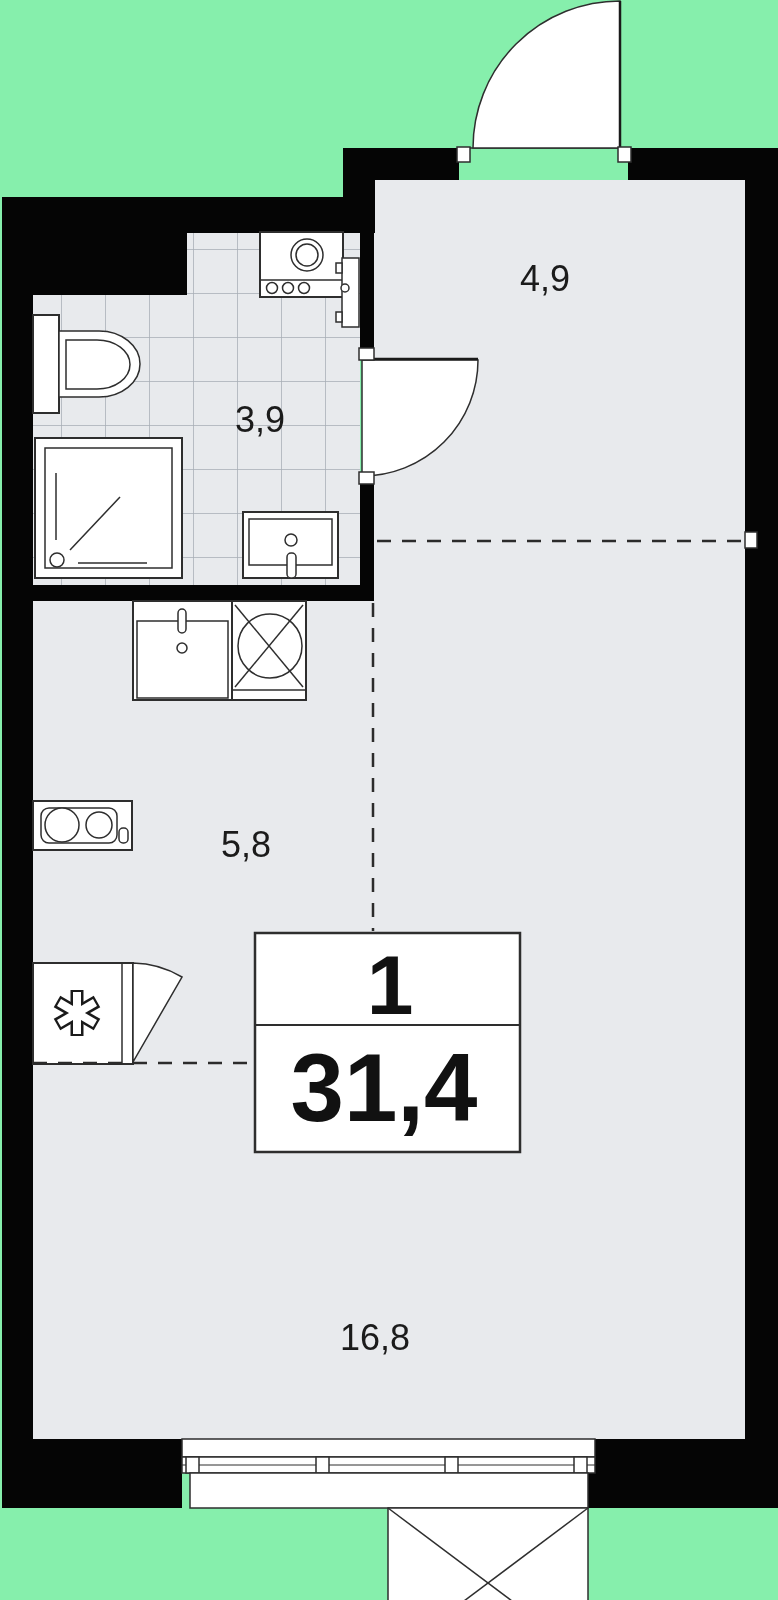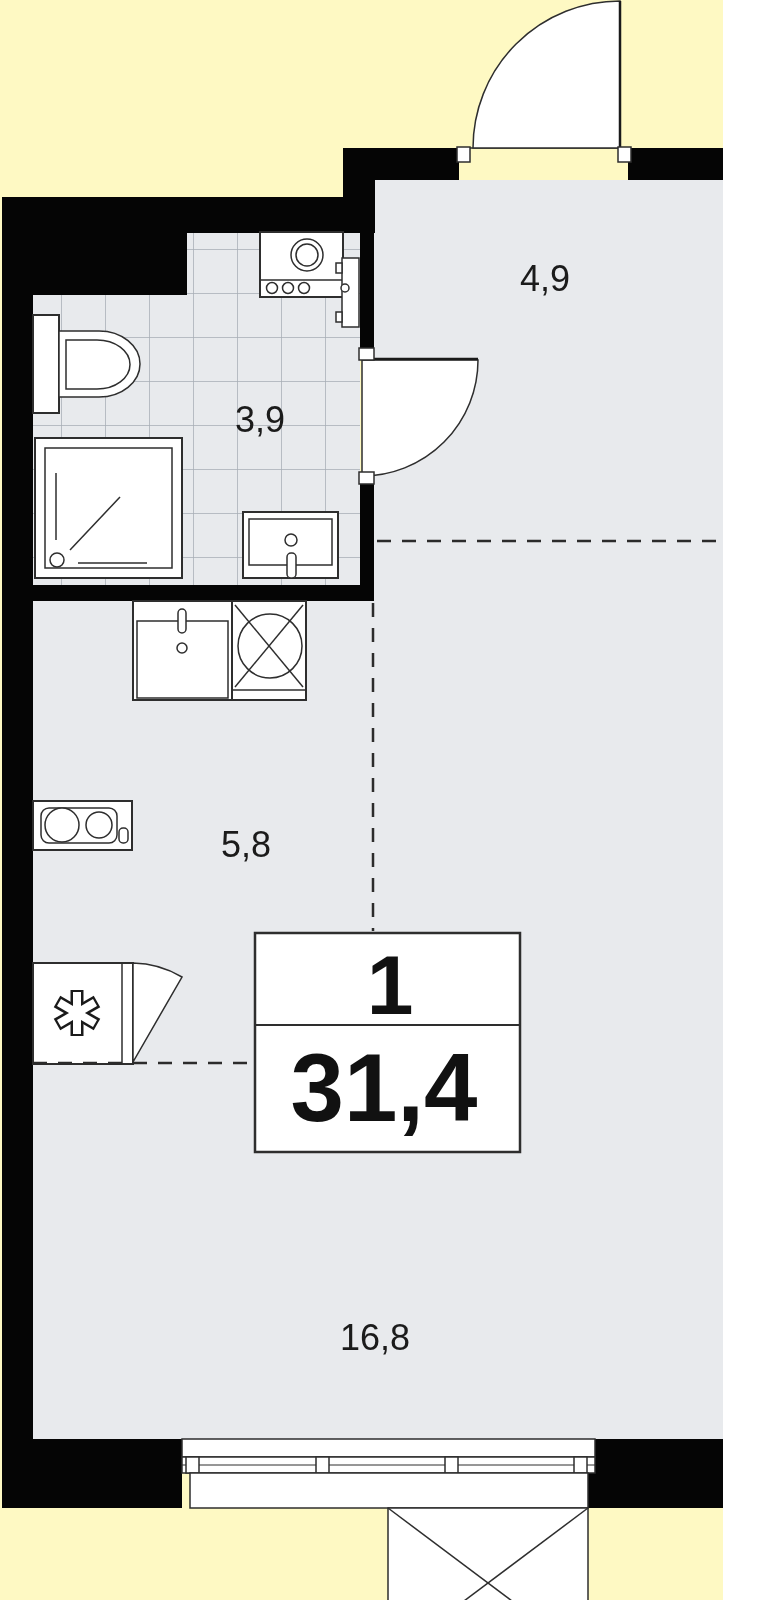--- a/index.html
+++ b/index.html
@@ -1,16 +1,16 @@
 <!DOCTYPE html>
 <html style="--wall: #050505; --floor: #e8eaed; --tile: #a7adb5; --line: #2e2e2e; --dash: #2b2b2b;"><head>
 <meta charset="utf-8">
 <style>
   html,body{margin:0;padding:0;background:#ffffff;}
-  .stage{position:relative;width:723px;height:1600px;background:#fef9c3;overflow:hidden;
+  .stage{position:relative;width:778px;height:1600px;background:#86efac;overflow:hidden;
          font-family:"Liberation Sans",sans-serif;}
   svg{position:absolute;left:0;top:0;}
   .wall{fill:var(--wall);stroke:none;}
   .floor{fill:var(--floor);stroke:none;}
   .tilefill{fill:var(--floor);}
   .fix{fill:#fff;stroke:var(--line);stroke-width:2;}
   .fix-thin{fill:#fff;stroke:var(--line);stroke-width:1.5;}
   .thin{stroke:var(--line);stroke-width:1.5;fill:none;}
   .hair{stroke:var(--line);stroke-width:1;fill:none;}
   .leaf{stroke:#1a1a1a;stroke-width:2.5;fill:none;}

